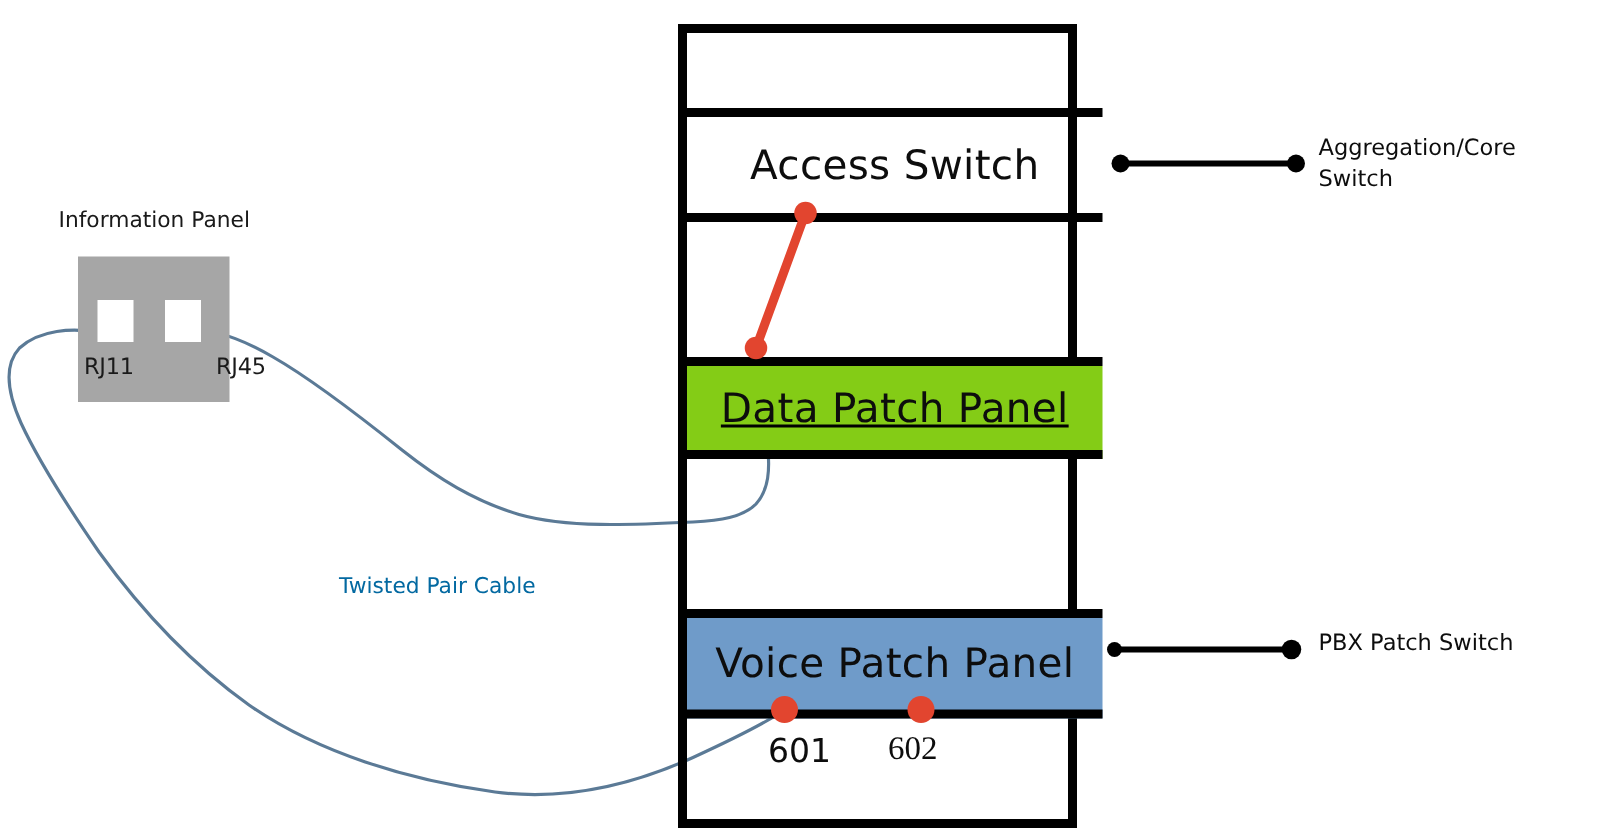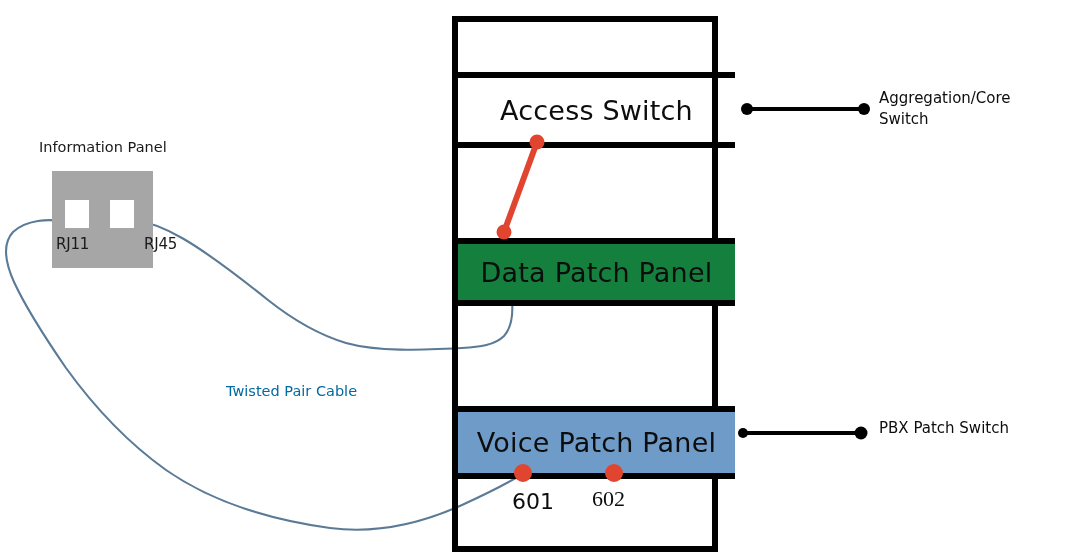--- a/index.html
+++ b/index.html
@@ -170,21 +170,21 @@
     </div>
 
     <div class="shelf" id="shelf-1" style="top:56px; height:70px; background:transparent;">
       <span class="shelf-label">Access Switch</span>
     </div>
 
     <div class="shelf" id="shelf-2" style="top:126px; height:96px; background:transparent;">
       <span class="shelf-label"></span>
     </div>
 
-    <div class="shelf" id="shelf-3" style="top:222px; height:62px; background:#15803d;">
+    <div class="shelf" id="shelf-3" style="top:222px; height:62px; background:#84cc16;text-decoration:underline;">
       <span class="shelf-label">Data Patch Panel</span>
     </div>
 
     <div class="shelf" id="shelf-4" style="top:284px; height:106px; background:transparent;">
       <span class="shelf-label"></span>
     </div>
 
     <div class="shelf" id="shelf-5" style="top:390px; height:67px; background:#6f9bc9;">
       <span class="shelf-label">Voice Patch Panel</span>
     </div>

